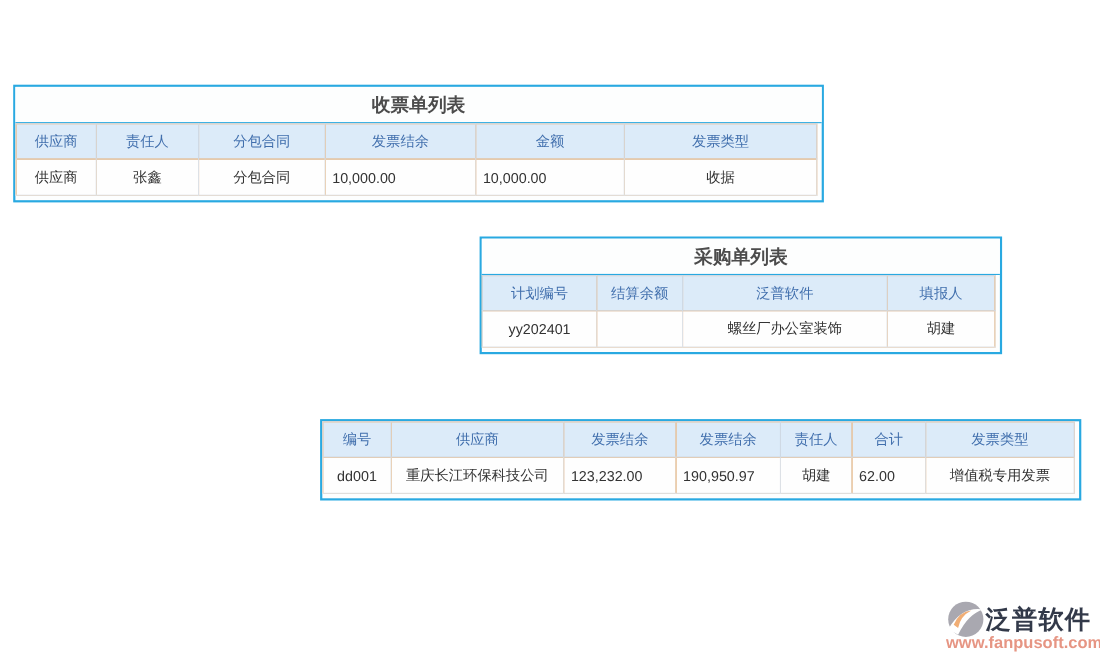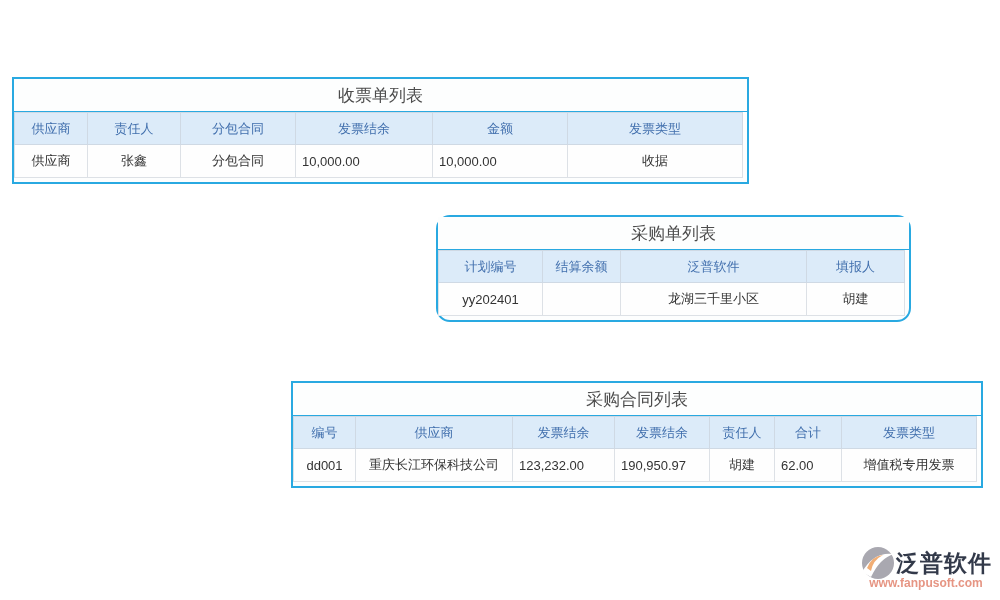--- a/index.html
+++ b/index.html
@@ -2,43 +2,43 @@
 <html><head>
 <meta charset="utf-8">
 <style>
   * { margin:0; padding:0; box-sizing:border-box; }
   html,body { width:1000px; height:600px; background:#ffffff; overflow:hidden;
               font-family:"Liberation Sans","DejaVu Sans",sans-serif; }
   body { position:relative; }
 
   .panel { position:absolute; border:2px solid #29a9e1; background:#fdfefe; }
   #panel-receipt  { left:12px;  top:77px;  width:737px; }
-  #panel-purchase { left:436px; top:215px; width:475px;border-radius:14px; }
+  #panel-purchase { left:436px; top:215px; width:475px; }
   #panel-contract { left:291px; top:381px; width:692px; }
 
   .panel-title { height:33px; line-height:33px; text-align:center;
-                 font-size:17px; font-weight:normal; color:#4c4c4c;
+                 font-size:17px; font-weight:bold; color:#4c4c4c;
                  border-bottom:1px solid #29a9e1; background:#fdfefe; }
 
   table { border-collapse:collapse; table-layout:fixed;
           width:calc(100% - 4px); margin:0 4px 4px 0;
           font-size:13px; color:#333333; background:#fdba74; }
   th { background:#dcebf9; color:#416fad; font-weight:normal; height:32px;
        border:1px solid #cfd9e4; text-align:center; padding:0 6px;
        overflow:hidden; white-space:nowrap; }
   td { height:33px; border:1px solid #dde1e6; text-align:center; padding:0 6px;
        overflow:hidden; white-space:nowrap; background:#fefefe; }
   td.num { text-align:left; padding-right:12px; }
 
   .watermark { position:absolute; left:860px; top:545px; width:132px; opacity:.85; }
   .wm-top { display:flex; align-items:center; }
   .wm-icon { width:36px; height:36px; flex:0 0 36px; }
   .wm-brand { font-size:23px; font-weight:bold; color:#0f172a; letter-spacing:1px;
               white-space:nowrap; }
-  .wm-url { font-size:12px; font-weight:bold; color:#e2836e; text-align:center;
+  .wm-url { font-size:15px; font-weight:bold; color:#e2836e; text-align:center;
             margin-top:-5px; white-space:nowrap; }
 </style>
 </head>
 <body>
 
 <div class="panel" id="panel-receipt">
   <div class="panel-title">收票单列表</div>
   <table>
     <colgroup>
       <col style="width:73px">
@@ -85,29 +85,28 @@
         <th>计划编号</th>
         <th>结算余额</th>
         <th>泛普软件</th>
         <th>填报人</th>
       </tr>
     </thead>
     <tbody>
       <tr>
         <td>yy202401</td>
         <td></td>
-        <td>龙湖三千里小区</td>
+        <td>螺丝厂办公室装饰</td>
         <td>胡建</td>
       </tr>
     </tbody>
   </table>
 </div>
 
 <div class="panel" id="panel-contract">
-  <div class="panel-title">采购合同列表</div>
   <table>
     <colgroup>
       <col style="width:62px">
         <col style="width:157px">
         <col style="width:102px">
       <col style="width:95px">
         <col style="width:65px">
         <col style="width:67px">
         <col>
     </colgroup>

